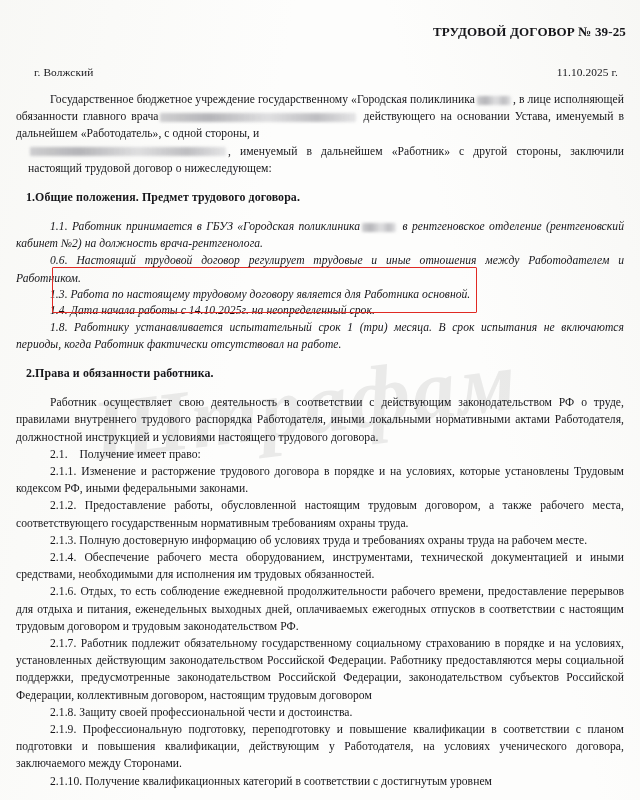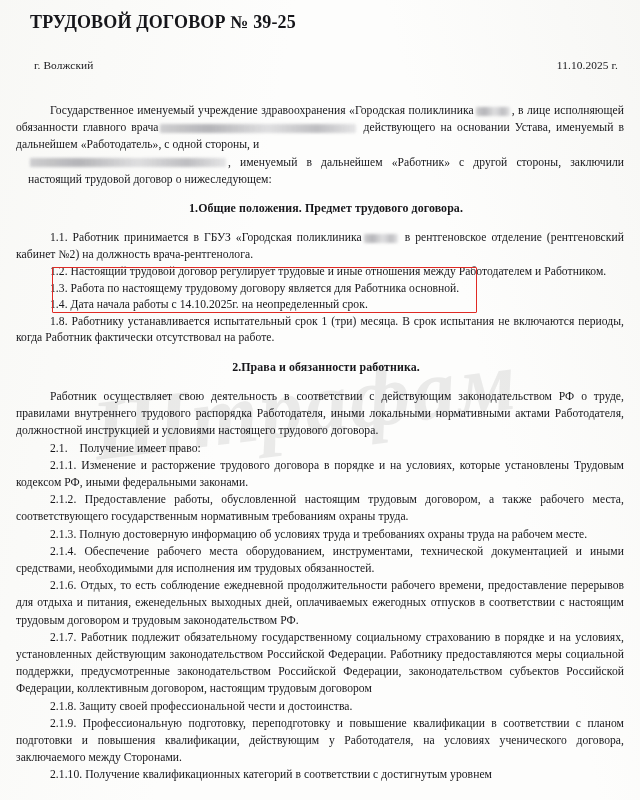--- a/index.html
+++ b/index.html
@@ -45,32 +45,32 @@
     color: #5d5d5d;
     white-space: nowrap;
     overflow: hidden;
   }
   .content {
     position: relative;
     z-index: 3;
     padding: 0 14px 0 16px;
   }
   .doc-title {
-    text-align: left;
+    text-align: right;
     font-weight: 700;
-    font-size: 18px;
+    font-size: 13px;
     letter-spacing: 0.15px;
-    margin: 12px 0 0 0;
+    margin: 24px 0 0 0;
     padding-left: 14px;
   }
   .meta-row {
     display: flex;
     justify-content: space-between;
     align-items: baseline;
-    margin: 26px 0 18px 0;
+    margin: 26px 0 0 0;
     padding: 0 8px 0 18px;
     font-size: 11.4px;
   }
   .meta-city { letter-spacing: 0.1px; }
   .meta-date { letter-spacing: 0.1px; }
 
   p.para {
     margin: 0;
     font-size: 11.6px;
     line-height: 17.2px;
@@ -78,21 +78,20 @@
     text-justify: inter-word;
     text-indent: 34px;
     letter-spacing: 0.05px;
     padding: 0 2px 0 0;
   }
   p.para.noindent { text-indent: 0; margin-left: 12px; }
   p.para.tight { line-height: 16.6px; }
   .gap-md { height: 13px; }
 
   .section-head {
-    text-align: center;
     font-weight: 700;
     font-size: 11.9px;
     margin: 0;
     padding-left: 10px;
     letter-spacing: 0.1px;
   }
 
   
   .redact {
     display: inline-block;
@@ -118,21 +117,21 @@
     left: 52px;
     top: 267px;
     width: 425px;
     height: 46px;
     border: 1.6px solid #e02a24;
     box-sizing: border-box;
     z-index: 6;
     pointer-events: none;
     border-radius: 1px;
   }
-  .clause-block { position: relative; }
+  .clause-block { position: relative; font-style: italic; }
 </style>
 </head>
 <body>
 
 <div class="page">
 
   <div class="paper-tint"></div>
 
   <div class="watermark">Штрафам</div>
 
@@ -140,35 +139,35 @@
 
     <div class="doc-title">ТРУДОВОЙ ДОГОВОР № 39-25</div>
 
     <div class="meta-row">
       <span class="meta-city">г. Волжский</span>
       <span class="meta-date">11.10.2025 г.</span>
     </div>
 
     <div class="gap-md"></div>
 
-    <p class="para"><span>Государственное именуемый учреждение здравоохранения «Городская поликлиника</span><span class="redact w-sm"></span><span>, в лице исполняющей обязанности главного врача</span><span class="redact w-xl"></span> <span>действующего на основании Устава, именуемый в дальнейшем «Работодатель», с одной стороны, и</span></p>
+    <p class="para"><span>Государственное бюджетное учреждение государственному «Городская поликлиника</span><span class="redact w-sm"></span><span>, в лице исполняющей обязанности главного врача</span><span class="redact w-xl"></span> <span>действующего на основании Устава, именуемый в дальнейшем «Работодатель», с одной стороны, и</span></p>
 
     <p class="para noindent"><span class="redact w-xl"></span><span>, именуемый в дальнейшем «Работник» с другой стороны, заключили настоящий трудовой договор о нижеследующем:</span></p>
 
     <div class="gap-md"></div>
 
     <div class="section-head">1.Общие положения. Предмет трудового договора.</div>
 
     <div class="gap-md"></div>
 
     <div class="clause-block">
 
       <p class="para"><span>1.1.</span> <span>Работник принимается в ГБУЗ «Городская поликлиника</span><span class="redact w-sm"></span> <span>в рентгеновское отделение (рентгеновский кабинет №2) на должность врача-рентгенолога.</span></p>
 
-      <p class="para"><span>1.2.</span> <span>Настоящий трудовой договор регулирует трудовые и иные отношения между Работодателем и Работником.</span></p>
+      <p class="para"><span>0.6.</span> <span>Настоящий трудовой договор регулирует трудовые и иные отношения между Работодателем и Работником.</span></p>
 
       <p class="para tight"><span>1.3.</span> <span>Работа по настоящему трудовому договору является для Работника основной.</span></p>
 
       <p class="para tight"><span>1.4.</span> <span>Дата начала работы с 14.10.2025г. на неопределенный срок.</span></p>
 
       <p class="para tight"><span>1.8.</span> <span>Работнику устанавливается испытательный срок 1 (три) месяца. В срок испытания не включаются периоды, когда Работник фактически отсутствовал на работе.</span></p>
 
     </div>
 
     <div class="gap-md"></div>

